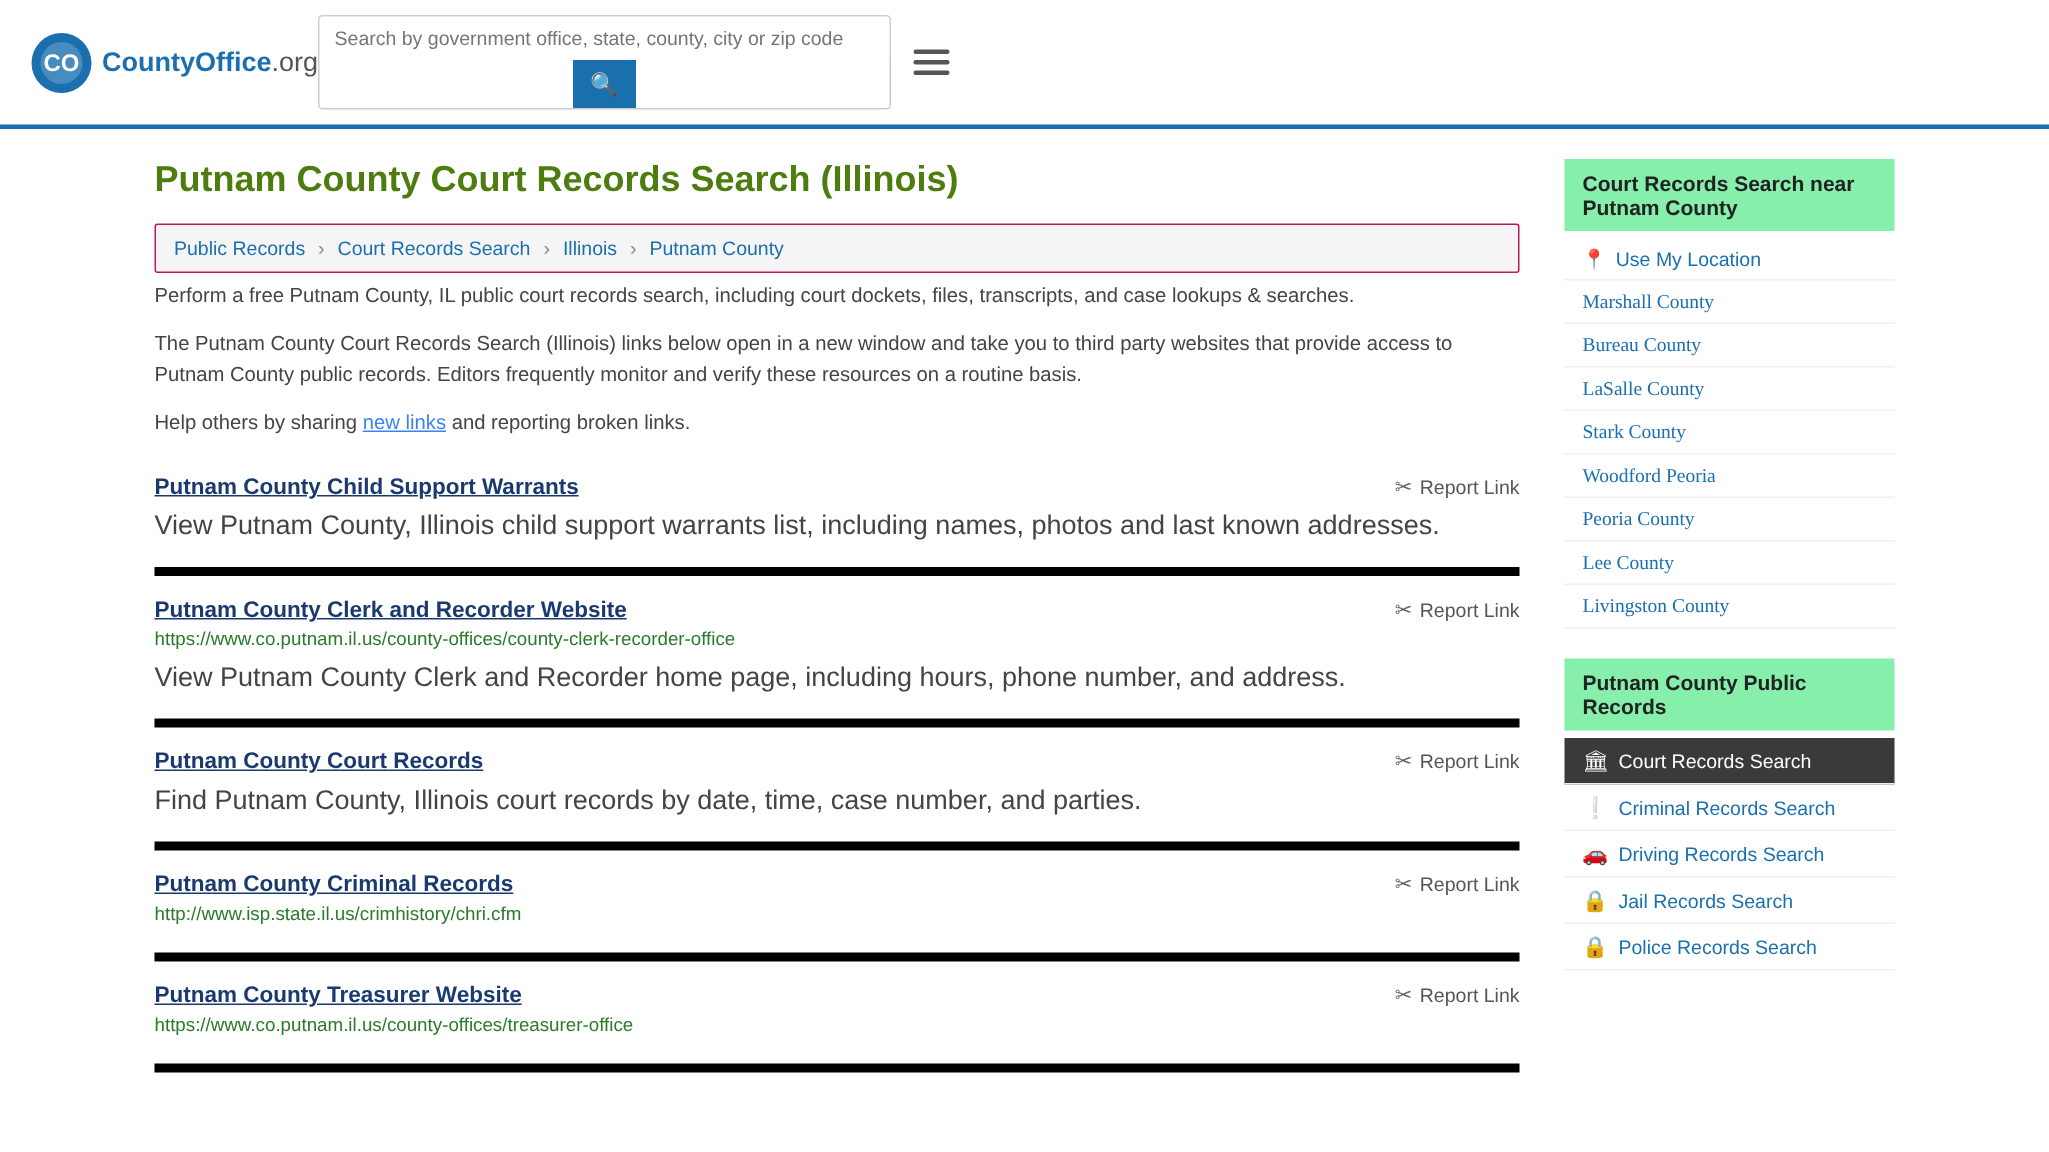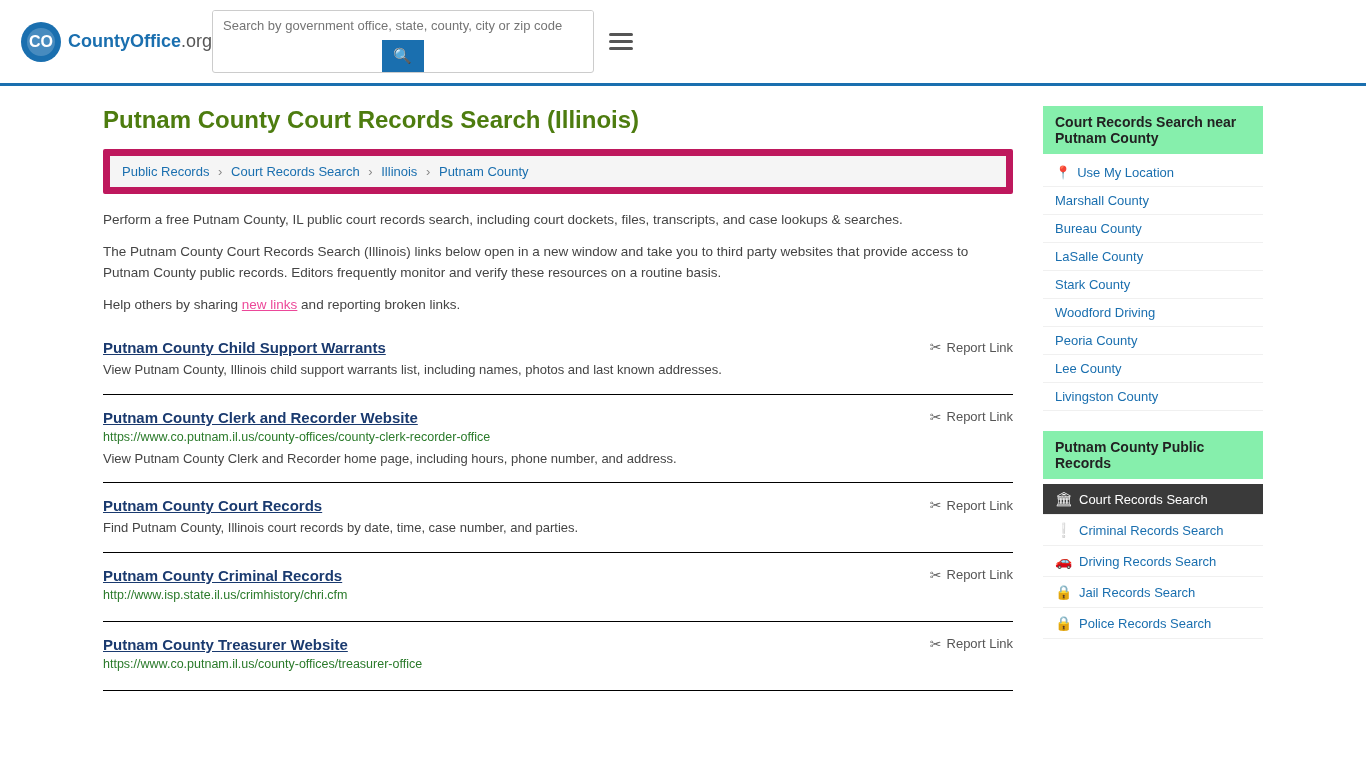--- a/index.html
+++ b/index.html
@@ -90,47 +90,47 @@
     .page-title {
       font-size: 24px;
       font-weight: bold;
       color: #4d7c0f;
       margin-bottom: 15px;
     }
 
     
     .breadcrumb {
       background: #f5f5f5;
-      border: 7px solid #be185d;
+      border: 1px solid #be185d;
       padding: 8px 12px;
       font-size: 13px;
       color: #555;
-      margin-bottom: 15px;
+      margin-bottom: 4px;
       border-radius: 2px;
     }
     .breadcrumb a {
       color: #1a6faf;
       text-decoration: none;
     }
     .breadcrumb .sep { margin: 0 5px; color: #888; }
 
     
     .description {
       font-size: 13.5px;
       color: #444;
       line-height: 1.6;
       margin-bottom: 10px;
     }
     .description a {
-      color: #ec4899;
+      color: #3b82f6;
     }
 
     
     .record-item {
-      border-bottom: 1px solid #000000;
+      border-bottom: 6px solid #000000;
       padding: 14px 0;
     }
     .record-item-header {
       display: flex;
       justify-content: space-between;
       align-items: flex-start;
       margin-bottom: 4px;
     }
     .record-title {
       font-size: 15px;
@@ -149,21 +149,21 @@
       white-space: nowrap;
       background: none;
       border: none;
     }
     .record-url {
       color: #2a7a2a;
       font-size: 12.5px;
       margin-bottom: 5px;
     }
     .record-desc {
-      font-size: 13px;
+      font-size: 18px;
       color: #444;
       line-height: 1.5;
     }
 
     
     .sidebar-section {
       margin-bottom: 20px;
     }
     .sidebar-section-title {
       background: #86efac;
@@ -173,20 +173,21 @@
       color: #222;
       margin-bottom: 5px;
     }
     .sidebar-link {
       display: block;
       padding: 6px 12px;
       font-size: 13px;
       color: #1a6faf;
       text-decoration: none;
       border-bottom: 1px solid #f0f0f0;
+      font-family: Liberation Serif, serif;
     }
     .use-location {
       display: flex;
       align-items: center;
       padding: 6px 12px;
       font-size: 13px;
       color: #1a6faf;
       border-bottom: 1px solid #f0f0f0;
       cursor: pointer;
     }
@@ -333,21 +334,21 @@
       <div class="sidebar-section-title">Court Records Search near Putnam County</div>
       <div class="use-location">
         <span style="margin-right:6px; color:#1a6faf;">📍</span>
         <span>Use My Location</span>
       </div>
       <div id="nearby-counties-list">
           <a href="#" class="sidebar-link">Marshall County</a>
           <a href="#" class="sidebar-link">Bureau County</a>
           <a href="#" class="sidebar-link">LaSalle County</a>
           <a href="#" class="sidebar-link">Stark County</a>
-          <a href="#" class="sidebar-link">Woodford Driving</a>
+          <a href="#" class="sidebar-link">Woodford Peoria</a>
           <a href="#" class="sidebar-link">Peoria County</a>
           <a href="#" class="sidebar-link">Lee County</a>
           <a href="#" class="sidebar-link">Livingston County</a>
         </div>
     </div>
 
     <div class="sidebar-section">
       <div class="sidebar-section-title">Putnam County Public Records</div>
       <div id="nav-items-list">
           <div class="sidebar-nav-item active">

